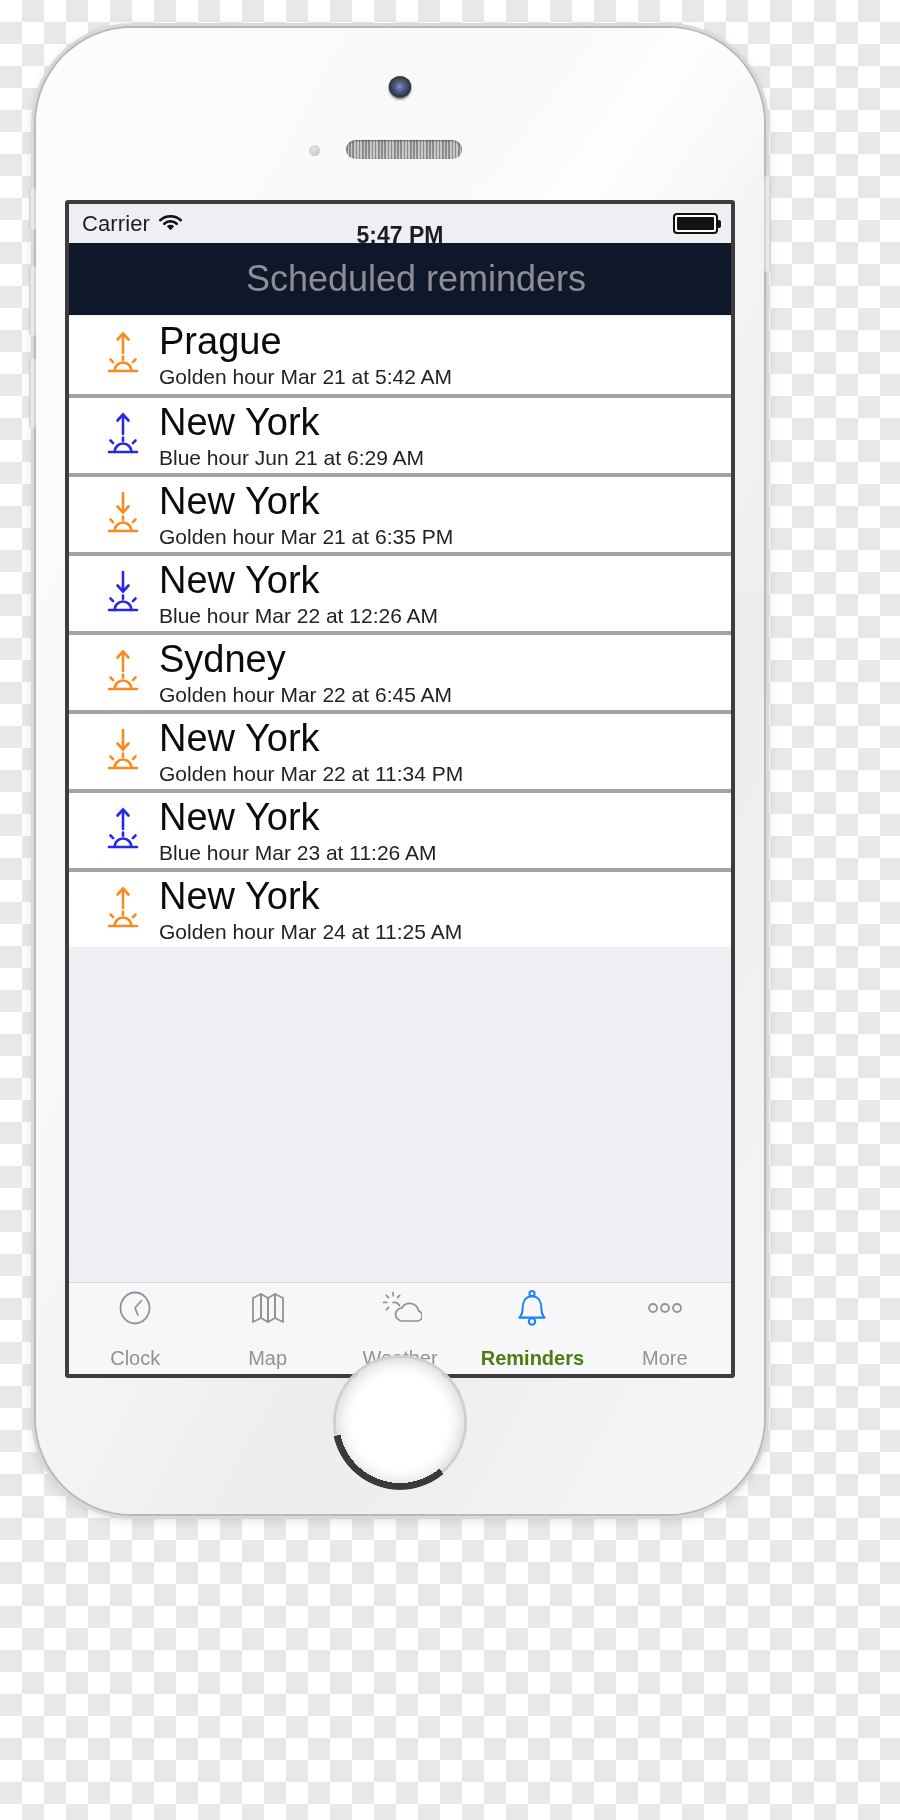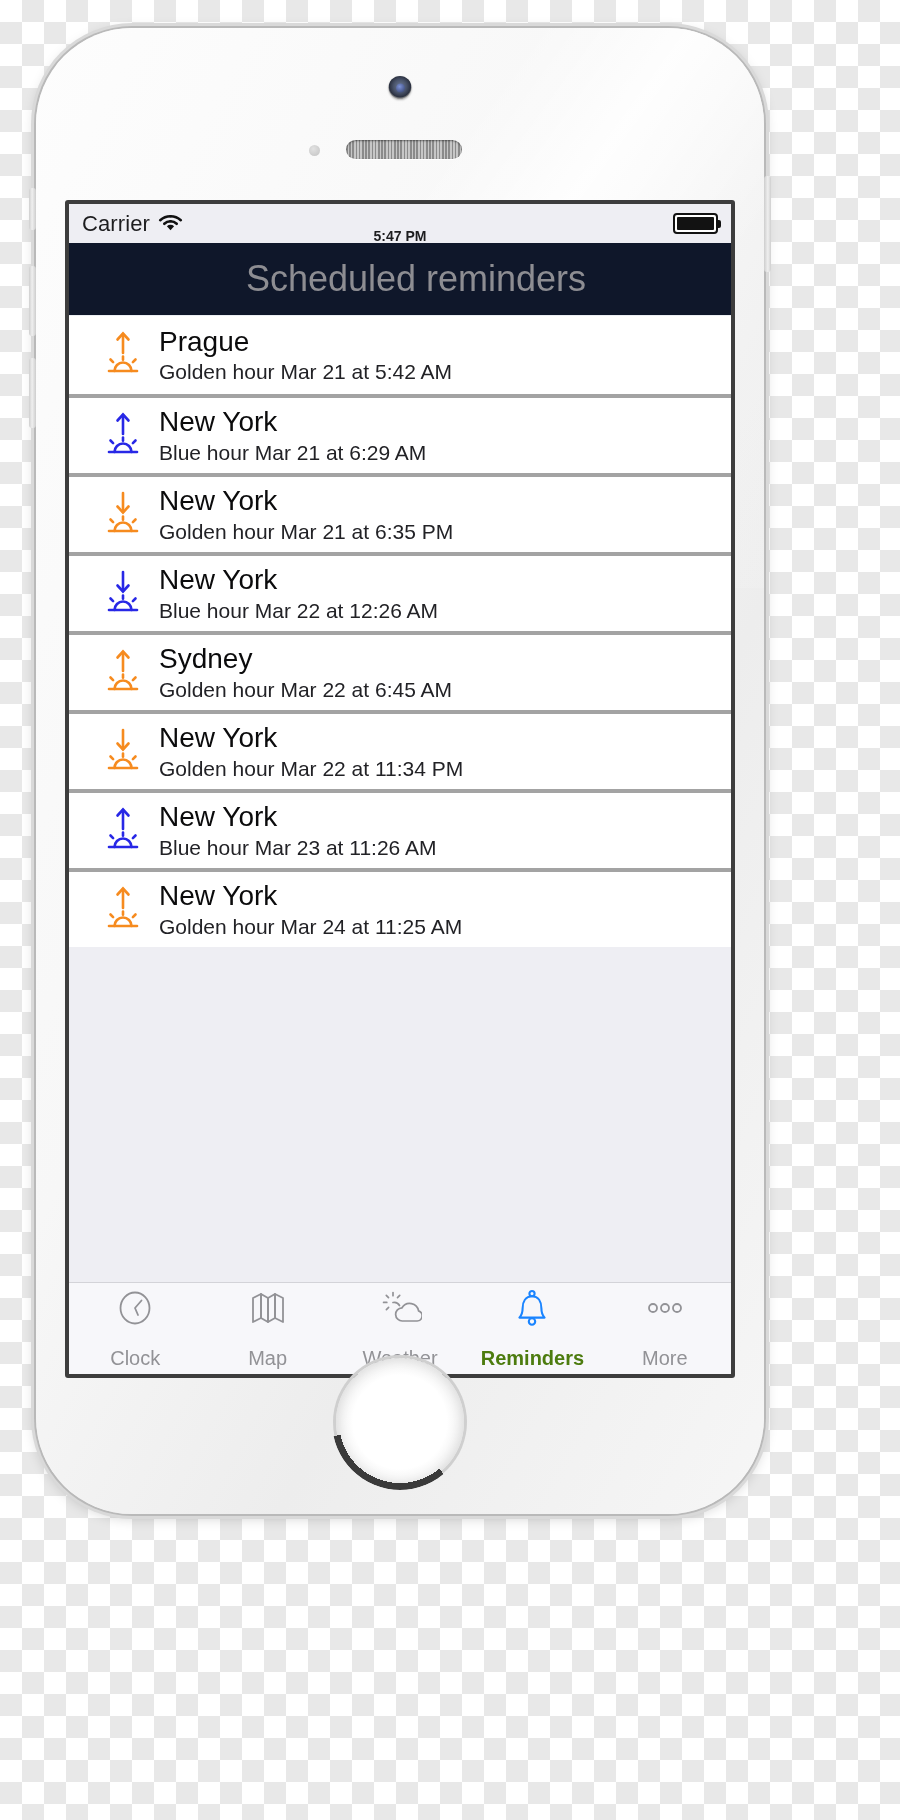--- a/index.html
+++ b/index.html
@@ -115,21 +115,21 @@
     display: flex;
     align-items: center;
     padding: 0 13px;
     flex: none;
     position: relative;
   }
   .sb-left { display: flex; align-items: center; gap: 8px; }
   .sb-carrier { font-size: 22px; color: #1d1d1f; letter-spacing: 0.1px; }
   .sb-time {
     position: absolute; left: 0; right: 0; text-align: center;
-    font-size: 14px; font-weight: bold; color: #1d1d1f; pointer-events: none; margin-top: 24px;
+    font-size: 23px; font-weight: bold; color: #1d1d1f; pointer-events: none; margin-top: 24px;
   }
   .sb-right { margin-left: auto; display: flex; align-items: center; }
   .battery {
     width: 45px; height: 21px; border: 2px solid #121212; border-radius: 4px;
     position: relative; padding: 2px; background: #fff;
   }
   .battery .fill { height: 100%; background: #121212; border-radius: 1px; }
   .battery::after {
     content:""; position:absolute; right:-5px; top:50%; transform: translateY(-50%);
     width:3px; height:8px; background:#121212; border-radius: 0 2px 2px 0;
@@ -148,21 +148,21 @@
   .row {
     display: flex; align-items: center;
     height: 79px;
     padding: 0 0 0 18px;
     border-top: 4px solid #a3a3a3;
     background: #ffffff;
   }
   .row:first-child { border-top: 1px solid #eceff3; }
   .row-icon { width: 72px; flex: none; display: flex; align-items: center; justify-content: center; }
   .row-text { display: flex; flex-direction: column; gap: 3px; }
-  .row-title { font-size: 28px; color: #0b0b0c; line-height: 1.08; }
+  .row-title { font-size: 38px; color: #0b0b0c; line-height: 1.08; }
   .row-sub { font-size: 21px; color: #222226; line-height: 1.1; }
 
   .filler { flex: 1 1 auto; background: #eeeef3; }
 
   
   .tabbar {
     flex: none; height: 92px;
     background: #f7f7fa;
     border-top: 1px solid #d3d3d8;
     display: flex;
@@ -247,21 +247,21 @@
               <path d="M13 43h28"></path>
               <path d="M18.5 43a8.5 8.5 0 0 1 17 0"></path>
               <path d="M14.5 31.5l2.6 2.6"></path>
                 <path d="M39.5 31.5l-2.6 2.6"></path>
               <path d="M27 28.5v3.2"></path>
             </g>
           </svg>
         </div>
         <div class="row-text">
           <div class="row-title">New York</div>
-          <div class="row-sub">Blue hour Mar 21 at 6:29 AM</div>
+          <div class="row-sub">Blue hour Jun 21 at 6:29 AM</div>
         </div>
       </div>
 
       <div class="row">
         <div class="row-icon">
           <svg width="54" height="54" viewBox="0 0 54 54">
             <g fill="none" stroke="#f68b1f" stroke-width="2.6" stroke-linecap="round">
               <path d="M27 5v19"></path>
                 <path d="M21.5 18.5L27 24.5l5.5-6"></path>
               <path d="M13 43h28"></path>

